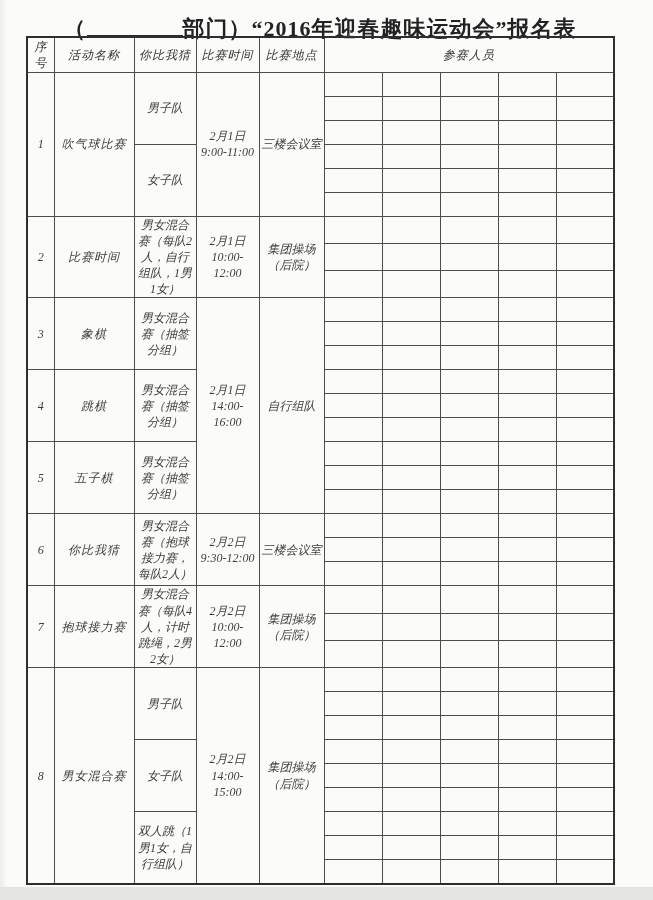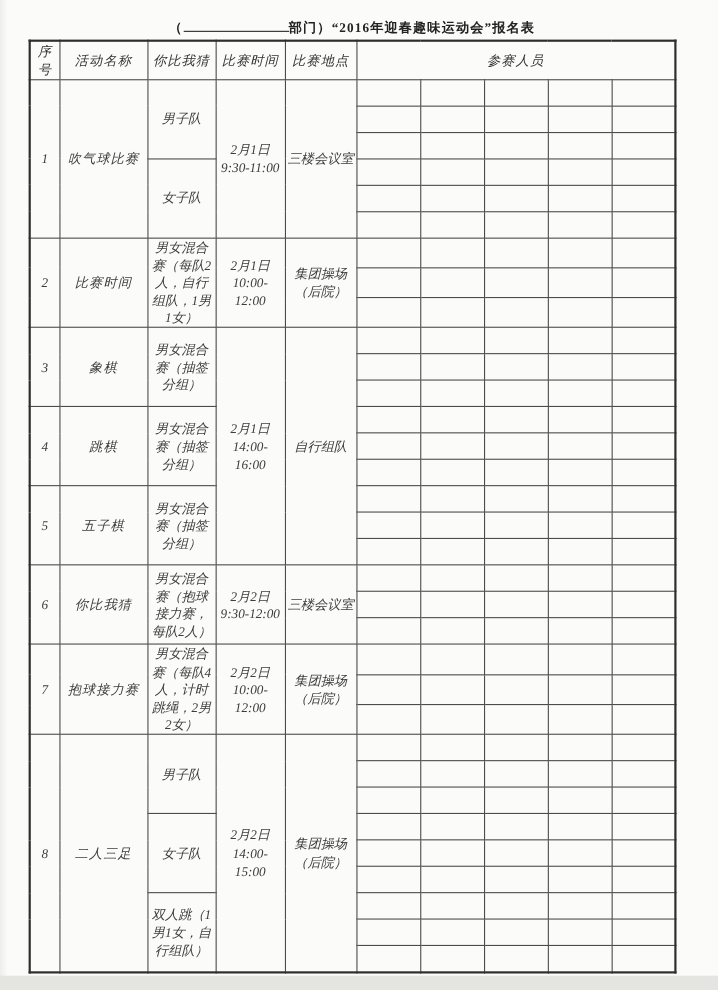--- a/index.html
+++ b/index.html
@@ -5,21 +5,21 @@
   html,body{margin:0;padding:0;}
   body{
     width:653px;height:900px;position:relative;overflow:hidden;
     background:#fbfbf9;
     font-family:"Liberation Serif","DejaVu Serif",serif;
     color:#3d3d3d;
     -webkit-font-smoothing:antialiased;
   }
   .page-title{
     position:absolute;top:14px;left:0;width:640px;
-    text-align:center;font-size:12px;font-weight:700;color:#222;
+    text-align:center;font-size:22px;font-weight:700;color:#222;
     letter-spacing:1px;white-space:nowrap;
   }
   .title-blank{
     display:inline-block;width:96px;height:14px;
     border-bottom:1.5px solid #2a2a2a;vertical-align:baseline;
   }
   table.reg{
     position:absolute;left:26px;top:36px;
     border-collapse:collapse;table-layout:fixed;
     border:2px solid #2e2e2e;
@@ -83,21 +83,21 @@
         <th colspan="5">参赛人员</th>
       </tr>
     </thead>
   <tbody>
       <tr>
         <td class="seq-cell" rowspan="6">1</td>
         <td class="activity-name-cell" rowspan="6">吹气球比赛</td>
         <td class="activity-form-cell" rowspan="3">男子队</td>
         <td class="time-cell" rowspan="6">
           <div>2月1日</div>
-          <div>9:30-11:00</div>
+          <div>9:00-11:00</div>
         </td>
         <td class="location-cell" rowspan="6">三楼会议室</td>
         <td class="participant-cell"></td>
         <td class="participant-cell inner"></td>
         <td class="participant-cell inner"></td>
         <td class="participant-cell inner"></td>
         <td class="participant-cell inner"></td>
       </tr>
       <tr>
         <td class="participant-cell"></td>
@@ -294,21 +294,21 @@
       </tr>
       <tr>
         <td class="participant-cell"></td>
         <td class="participant-cell inner"></td>
         <td class="participant-cell inner"></td>
         <td class="participant-cell inner"></td>
         <td class="participant-cell inner"></td>
       </tr>
       <tr>
         <td class="seq-cell" rowspan="9">8</td>
-        <td class="activity-name-cell" rowspan="9">二人三足</td>
+        <td class="activity-name-cell" rowspan="9">男女混合赛</td>
         <td class="activity-form-cell" rowspan="3">男子队</td>
         <td class="time-cell" rowspan="9">
           <div>2月2日</div>
           <div>14:00-15:00</div>
         </td>
         <td class="location-cell" rowspan="9">集团操场（后院）</td>
         <td class="participant-cell"></td>
         <td class="participant-cell inner"></td>
         <td class="participant-cell inner"></td>
         <td class="participant-cell inner"></td>

